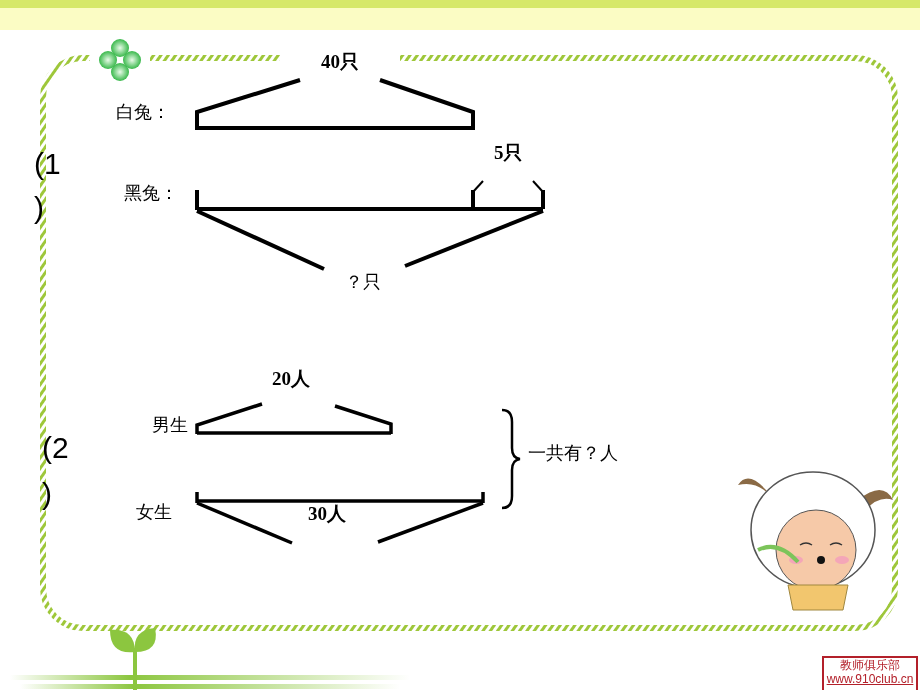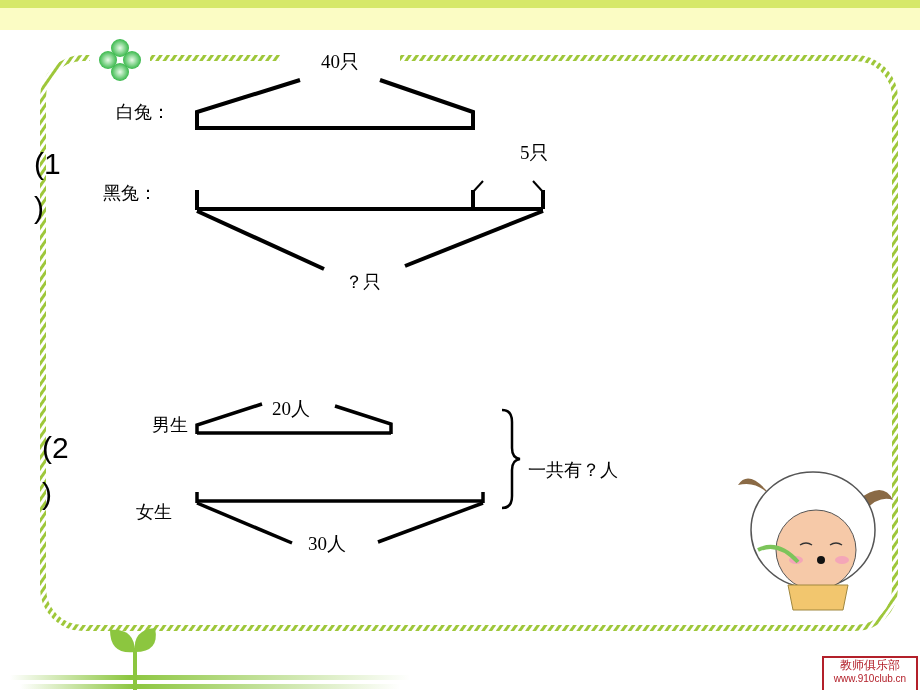--- a/index.html
+++ b/index.html
@@ -1,24 +1,24 @@
 <!DOCTYPE html>
 <html><head>
 <meta charset="utf-8">
 <style>
   html, body { margin:0; padding:0; }
   body { width:920px; height:690px; position:relative; overflow:hidden; background:#ffffff; font-family:"DejaVu Serif", serif; }
   .topbar1 { position:absolute; left:0; top:0; width:920px; height:8px; background:#d6e86a; }
   .topbar2 { position:absolute; left:0; top:8px; width:920px; height:22px; background:#fbfcc4; }
   .abs { position:absolute; }
   .lbl { position:absolute; font-size:18px; color:#000; white-space:nowrap; font-family:Liberation Sans, sans-serif; }
-  .lbl.bold { font-weight:normal; font-family:"Liberation Serif", serif; font-size:19px; }
+  .lbl.bold { font-weight:bold; font-family:"Liberation Serif", serif; font-size:19px; }
   .num { position:absolute; font-size:30px; font-family:"Liberation Sans", sans-serif; color:#000; line-height:32px; }
   .stamp { position:absolute; left:822px; top:656px; width:92px; height:32px; border:2px solid #b3202a; color:#b3202a; text-align:center; font-size:12px; line-height:14px; background:#fff; }
-  .stamp .s2 { font-size:10px; font-family:"Liberation Sans", sans-serif; }
+  .stamp .s2 { font-size:12px; font-family:"Liberation Sans", sans-serif; text-decoration:underline; }
 </style>
 </head>
 <body>
 
 <div class="topbar1"></div>
 <div class="topbar2"></div>
 
 <svg class="abs" style="left:0;top:0" width="920" height="690">
   <defs>
     <pattern id="stripe" width="6" height="6" patternUnits="userSpaceOnUse" patternTransform="rotate(35)">
@@ -40,23 +40,23 @@
   <circle cx="22" cy="10" r="9" fill="url(#cg)"></circle>
   <circle cx="22" cy="34" r="9" fill="url(#cg)"></circle>
   <circle cx="10" cy="22" r="9" fill="url(#cg)"></circle>
   <circle cx="34" cy="22" r="9" fill="url(#cg)"></circle>
 </svg>
 
 <div class="num" style="left:34px;top:148px">(1</div>
 <div class="num" style="left:34px;top:192px">)</div>
 
 <div class="lbl" style="left:116px;top:100px">白兔：</div>
-<div class="lbl" style="left:103px;top:181px">黑兔：</div>
+<div class="lbl" style="left:124px;top:181px">黑兔：</div>
 <div class="lbl bold" style="left:321px;top:49px">40只</div>
-<div class="lbl bold" style="left:520px;top:140px">5只</div>
+<div class="lbl bold" style="left:494px;top:140px">5只</div>
 <div class="lbl" style="left:345px;top:270px">？只</div>
 
 <svg class="abs" style="left:0;top:0" width="920" height="690">
   <g stroke="#000" stroke-width="4" fill="none">
 
     <polyline points="197,130 197,112 300,80"></polyline>
     <polyline points="473,130 473,112 380,80"></polyline>
     <line x1="197" y1="128" x2="473" y2="128"></line>
 
     <line x1="197" y1="190" x2="197" y2="210"></line>
@@ -69,23 +69,23 @@
     <line x1="197" y1="211" x2="324" y2="269"></line>
     <line x1="543" y1="211" x2="405" y2="266"></line>
   </g>
 </svg>
 
 <div class="num" style="left:42px;top:432px">(2</div>
 <div class="num" style="left:42px;top:478px">)</div>
 
 <div class="lbl" style="left:152px;top:413px">男生</div>
 <div class="lbl" style="left:136px;top:500px">女生</div>
-<div class="lbl bold" style="left:272px;top:396px">20人</div>
-<div class="lbl bold" style="left:308px;top:531px">30人</div>
-<div class="lbl" style="left:528px;top:458px">一共有？人</div>
+<div class="lbl bold" style="left:272px;top:366px">20人</div>
+<div class="lbl bold" style="left:308px;top:501px">30人</div>
+<div class="lbl" style="left:528px;top:441px">一共有？人</div>
 
 <svg class="abs" style="left:0;top:0" width="920" height="690">
   <g stroke="#000" stroke-width="3.5" fill="none">
     <polyline points="197,434 197,425 262,404"></polyline>
     <polyline points="391,434 391,424 335,406"></polyline>
     <line x1="197" y1="433" x2="391" y2="433"></line>
     <line x1="197" y1="492" x2="197" y2="503"></line>
     <line x1="483" y1="492" x2="483" y2="503"></line>
     <line x1="197" y1="501" x2="483" y2="501"></line>
     <line x1="197" y1="503" x2="292" y2="543"></line>

